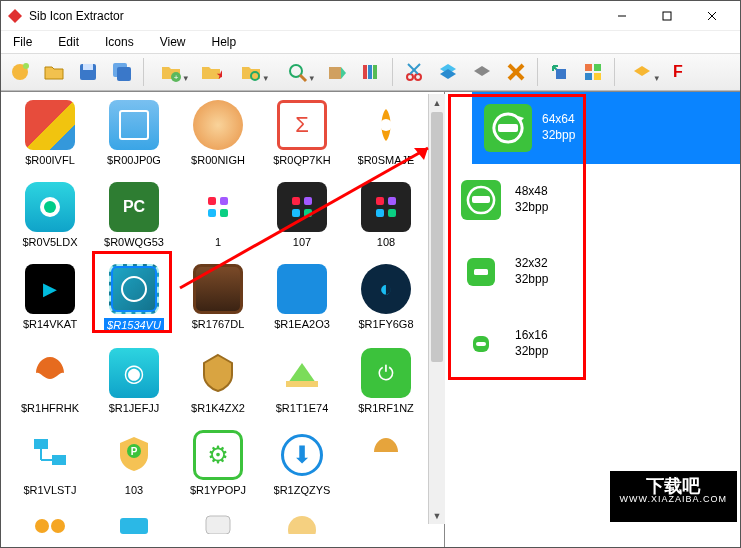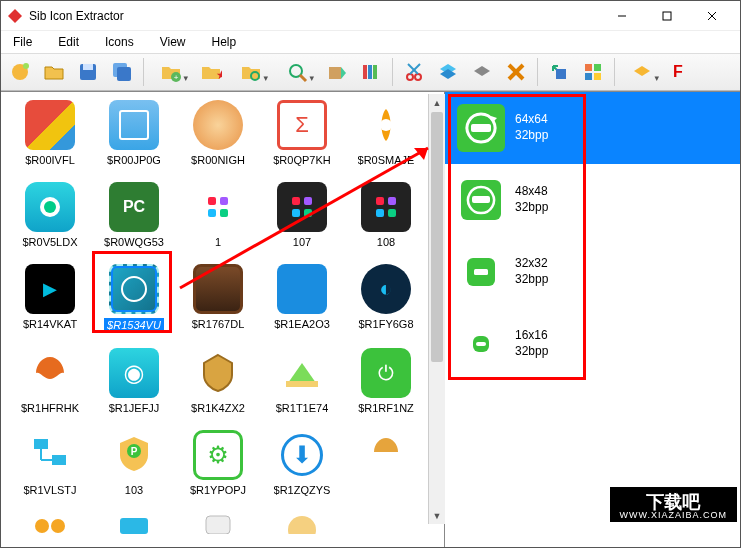--- a/index.html
+++ b/index.html
@@ -72,34 +72,34 @@
   .r1ypopj::after{content:"⚙"; color:#3cc23c; font-size:24px;}
   .r1zqzys{background:#fff;}
   .r1zqzys::after{content:"⬇"; color:#1a8de0; font-size:24px; border:3px solid #1a8de0; border-radius:50%; width:36px;height:36px; display:flex;align-items:center;justify-content:center;}
   .row6a{background:#fff;}
   .row6b{background:#fff;}
   .row6c{background:#fff;}
   .row6d{background:#fff;}
   .row6e{background:#fff;}
   
   .fmt-row { display:flex; align-items:center; gap:10px; padding:8px 12px; height:72px;}
-  .fmt-row.sel { background:#0a84ff; color:#fff; }
+  .fmt-row.sel { background:#0a84ff; color:#fff;margin-left:27px; }
   .fmt-row .txt { font-size:12px; line-height:1.3; }
   .fmt-ic { display:flex; align-items:center; justify-content:center; }
   .ramchip { background:#3cc23c; border-radius:6px; display:flex; align-items:center; justify-content:center; position:relative;}
   .ramchip .slot{background:#fff; border-radius:2px;}
   
   .statusbar { height:22px; border-top:1px solid #888; display:flex; align-items:center; font-size:11px; }
   .statusbar .path{flex:1; padding:2px 6px; border-right:1px solid #ccc; white-space:nowrap; overflow:hidden;}
   .statusbar .sec{padding:2px 10px; border-right:1px solid #ccc;}
   
   
   .redbox{position:absolute; border:3px solid #f00; pointer-events:none;}
   .arrow{position:absolute; pointer-events:none;}
-  .watermark{position:absolute; right:4px; bottom:26px; background:#000; color:#fff; font-weight:bold; padding:6px 10px 2px; font-size:18px; line-height:1; text-align:center;}
+  .watermark{position:absolute; right:4px; bottom:26px; background:#000; color:#fff; font-weight:bold; padding:6px 10px 18px; font-size:18px; line-height:1; text-align:center;}
   .watermark small{display:block; font-size:9px; letter-spacing:1px; font-weight:normal;}
   
   .scrollbar-v{position:absolute; right:296px; top:94px; bottom:24px; width:17px; background:#f0f0f0; border-left:1px solid #ccc;}
   .scrollbar-v .thumb{position:absolute; left:2px; right:2px; top:18px; height:250px; background:#c7c7c7; border-radius:2px;}
   .scrollbar-v .arr{height:17px; display:flex;align-items:center;justify-content:center; font-size:9px; color:#555;}
   .scrollbar-v .arr.bot{position:absolute; bottom:0; left:0; right:0;}
 </style>
 </head>
 <body>
 

